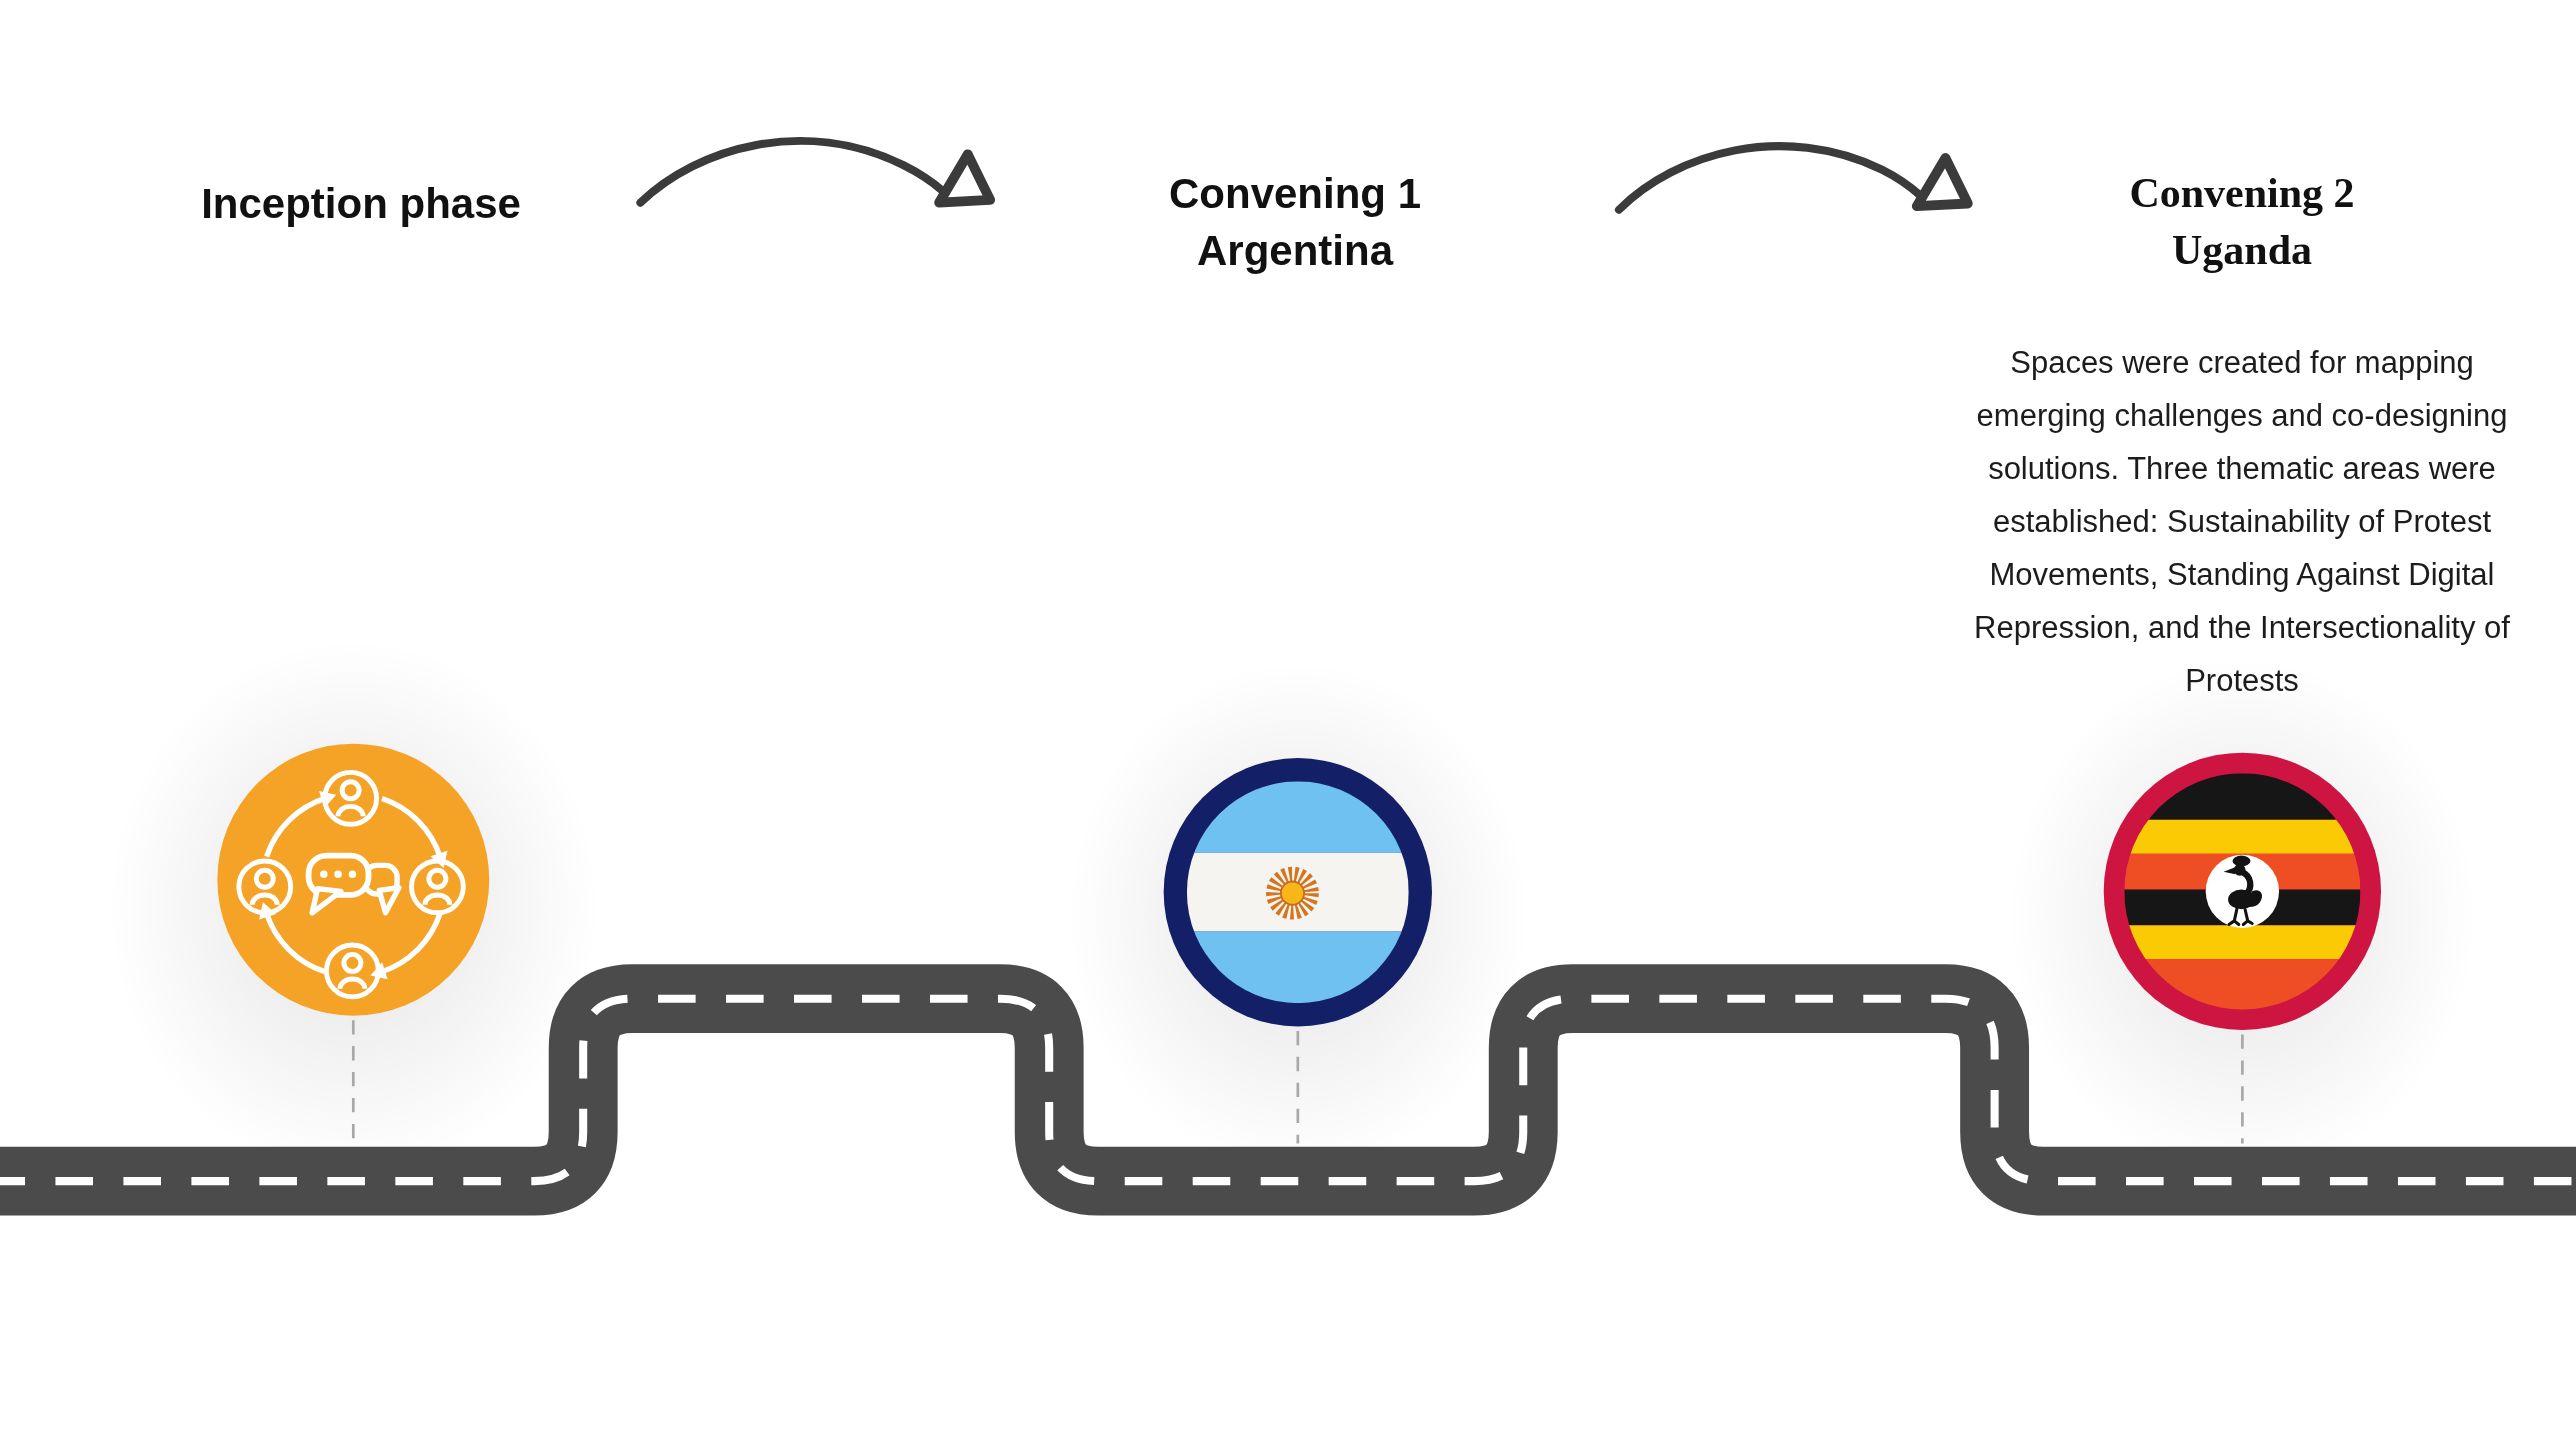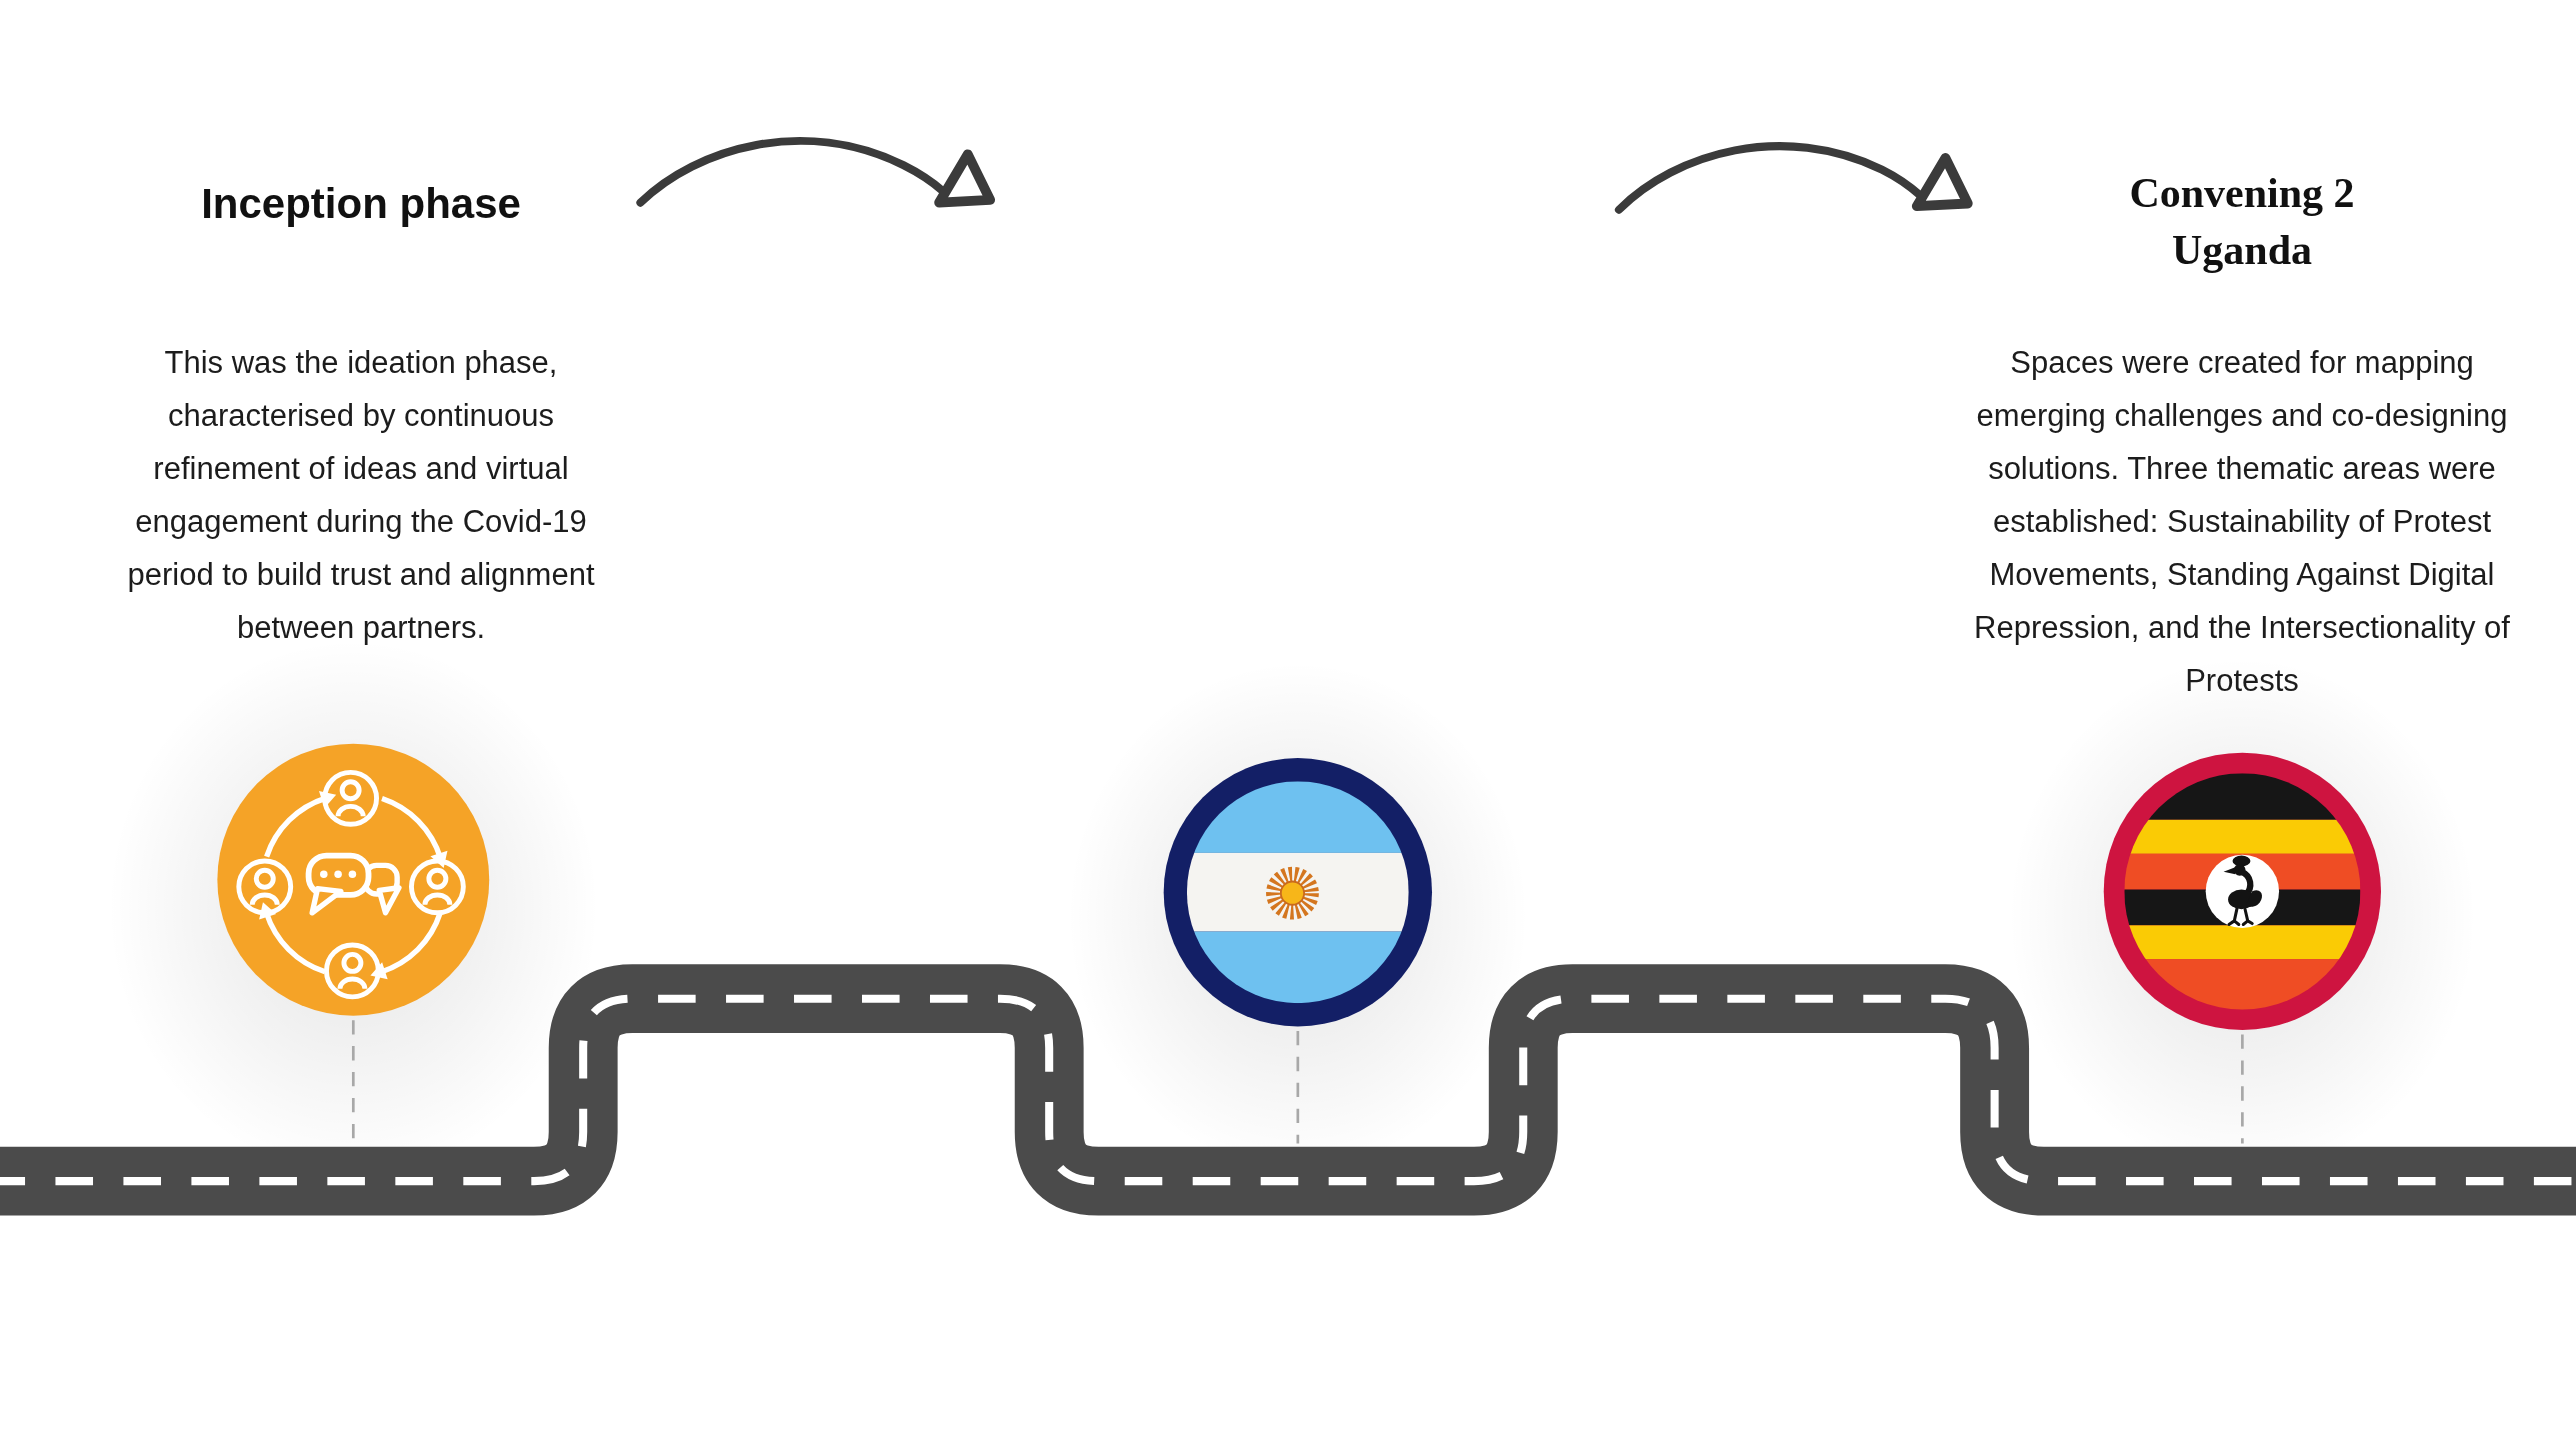--- a/index.html
+++ b/index.html
@@ -129,27 +129,23 @@
           <g stroke="#131313" stroke-width="3.4" stroke-linecap="round" fill="none">
             <path d="M 2501 1001 L 2498 1015 M 2498 1015 L 2492 1019 M 2498 1015 L 2503 1019"></path>
             <path d="M 2510 1002 L 2513 1015 M 2513 1015 L 2508 1019 M 2513 1015 L 2518 1018"></path>
           </g>
         </g>
       </g>
     </g>
   </svg>
 
   <div class="phase-title" style="left:57px; top:162px; width:608px;">Inception phase</div>
-  <div class="phase-desc" style="left:57px; top:323px; width:608px;">This was the ideation phase,
-characterised by continuous
-refinement of ideas and virtual
-engagement during the Covid-19
-period to build trust and alignment
-between partners.</div>
 
+  <div class="phase-title" style="left:991px; top:152px; width:608px;">Convening 1
+Argentina</div>
 
   <div class="phase-title" style="left:1911px; top:152px; width:662px;font-family:Liberation Serif, serif;">Convening 2
 Uganda</div>
   <div class="phase-desc" style="left:1911px; top:323px; width:662px;">Spaces were created for mapping
 emerging challenges and co-designing
 solutions. Three thematic areas were
 established: Sustainability of Protest
 Movements, Standing Against Digital
 Repression, and the Intersectionality of
 Protests</div>

